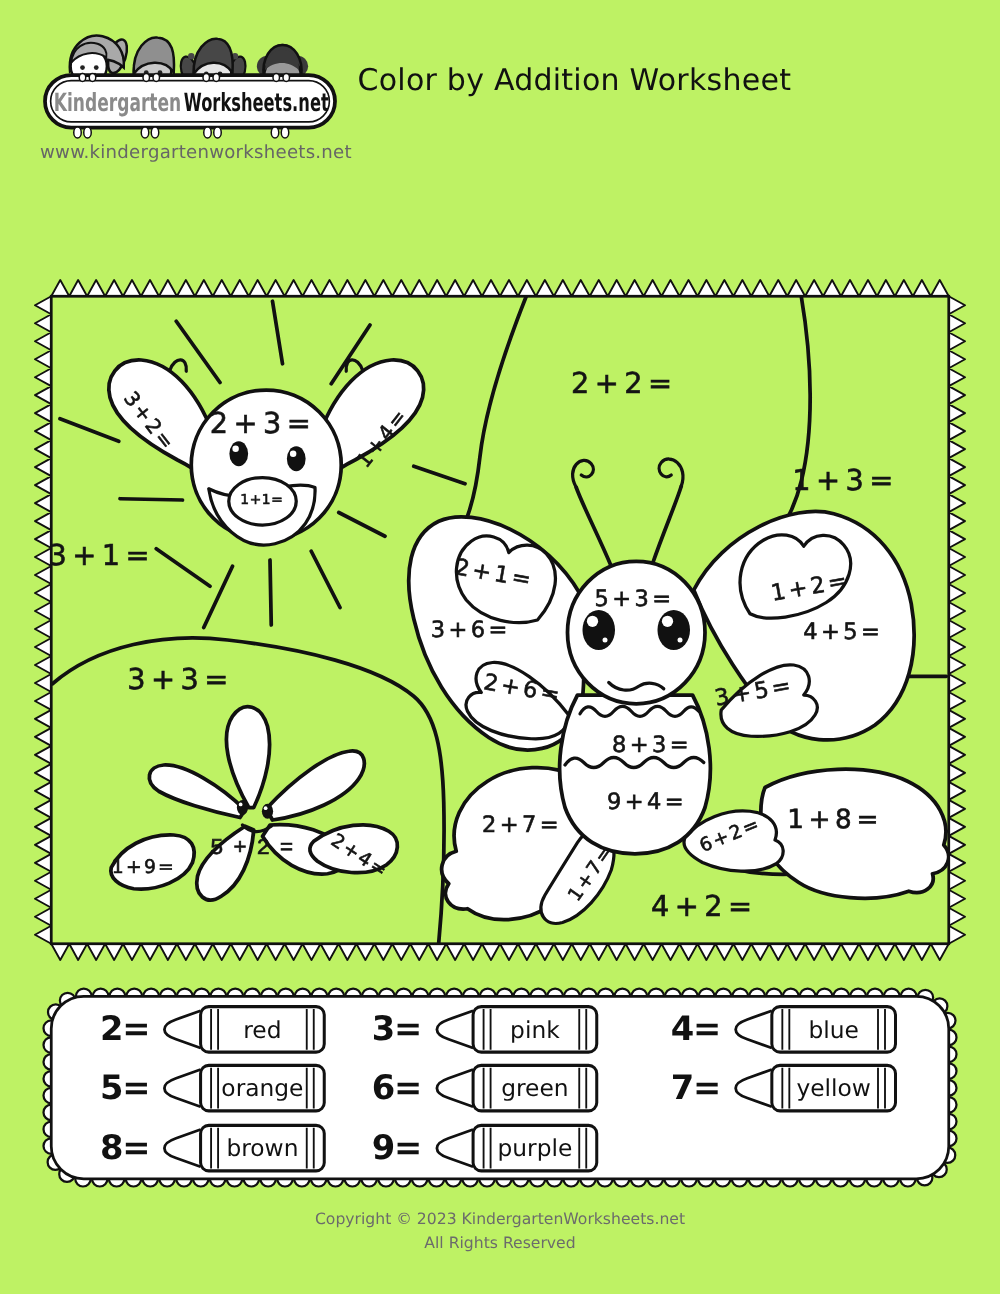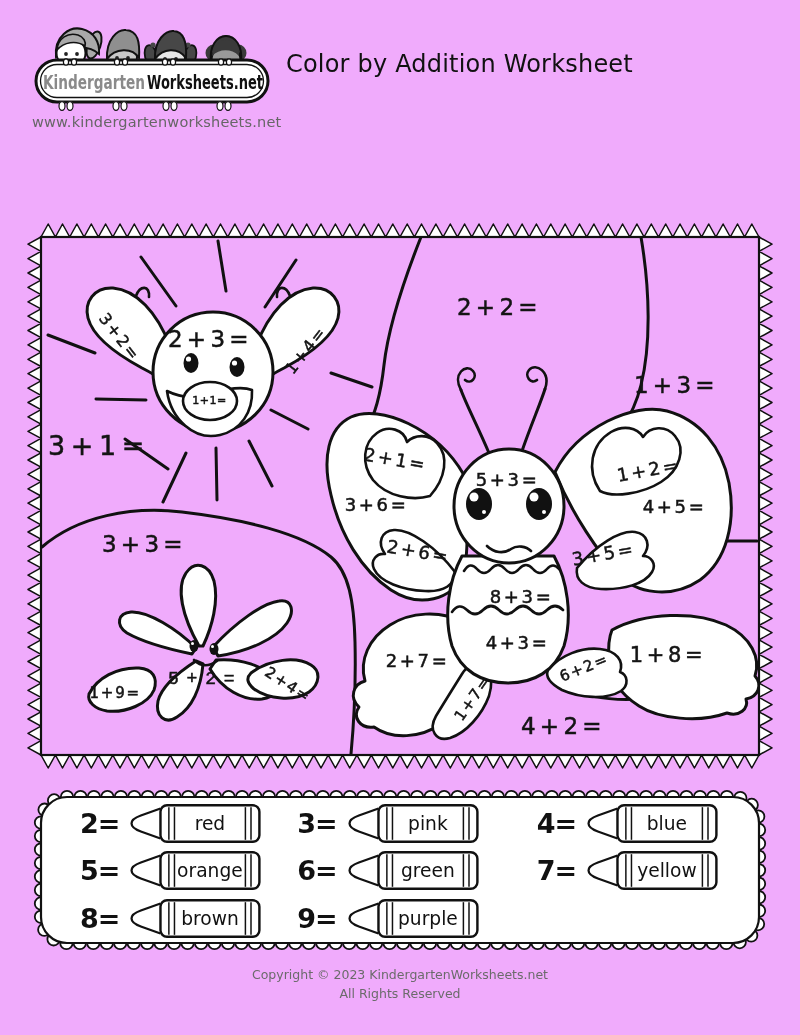--- a/index.html
+++ b/index.html
@@ -1,16 +1,16 @@
 <!DOCTYPE html>
 <html><head>
 <meta charset="utf-8">
 <style>
   html,body{margin:0;padding:0;background:#fff;}
-  .page{position:relative;width:800px;height:1035px;background:#f0abfc;overflow:hidden;
+  .page{position:relative;width:800px;height:1035px;background:#bef264;overflow:hidden;
         font-family:"DejaVu Sans",sans-serif;color:#111;}
   svg{display:block;}
   
   #logo{position:absolute;left:26px;top:12px;}
   #site-url{position:absolute;left:32px;top:114px;font-size:14.5px;color:#666;letter-spacing:.2px;}
   #title{position:absolute;left:286px;top:50px;font-size:24px;letter-spacing:.2px;color:#111;}
   #name-row{position:absolute;left:396px;top:150px;white-space:nowrap;}
   #name-row .nlabel{font-size:30px;}
   #name-row .nline{display:inline-block;width:243px;height:32px;border-bottom:2.2px solid #111;}
   
@@ -180,32 +180,32 @@
     <g>
       <path id="zigzag" fill="#fff" stroke="#111" stroke-width="1.5" stroke-linejoin="round" d="M41.0,237L48.2,224L55.4,237M41.0,755L48.2,768L55.4,755M55.4,237L62.5,224L69.7,237M55.4,755L62.5,768L69.7,755M69.7,237L76.9,224L84.1,237M69.7,755L76.9,768L84.1,755M84.1,237L91.3,224L98.4,237M84.1,755L91.3,768L98.4,755M98.4,237L105.6,224L112.8,237M98.4,755L105.6,768L112.8,755M112.8,237L120.0,224L127.2,237M112.8,755L120.0,768L127.2,755M127.2,237L134.3,224L141.5,237M127.2,755L134.3,768L141.5,755M141.5,237L148.7,224L155.9,237M141.5,755L148.7,768L155.9,755M155.9,237L163.1,224L170.2,237M155.9,755L163.1,768L170.2,755M170.2,237L177.4,224L184.6,237M170.2,755L177.4,768L184.6,755M184.6,237L191.8,224L199.0,237M184.6,755L191.8,768L199.0,755M199.0,237L206.1,224L213.3,237M199.0,755L206.1,768L213.3,755M213.3,237L220.5,224L227.7,237M213.3,755L220.5,768L227.7,755M227.7,237L234.9,224L242.0,237M227.7,755L234.9,768L242.0,755M242.0,237L249.2,224L256.4,237M242.0,755L249.2,768L256.4,755M256.4,237L263.6,224L270.8,237M256.4,755L263.6,768L270.8,755M270.8,237L277.9,224L285.1,237M270.8,755L277.9,768L285.1,755M285.1,237L292.3,224L299.5,237M285.1,755L292.3,768L299.5,755M299.5,237L306.7,224L313.8,237M299.5,755L306.7,768L313.8,755M313.8,237L321.0,224L328.2,237M313.8,755L321.0,768L328.2,755M328.2,237L335.4,224L342.6,237M328.2,755L335.4,768L342.6,755M342.6,237L349.7,224L356.9,237M342.6,755L349.7,768L356.9,755M356.9,237L364.1,224L371.3,237M356.9,755L364.1,768L371.3,755M371.3,237L378.5,224L385.6,237M371.3,755L378.5,768L385.6,755M385.6,237L392.8,224L400.0,237M385.6,755L392.8,768L400.0,755M400.0,237L407.2,224L414.4,237M400.0,755L407.2,768L414.4,755M414.4,237L421.5,224L428.7,237M414.4,755L421.5,768L428.7,755M428.7,237L435.9,224L443.1,237M428.7,755L435.9,768L443.1,755M443.1,237L450.3,224L457.4,237M443.1,755L450.3,768L457.4,755M457.4,237L464.6,224L471.8,237M457.4,755L464.6,768L471.8,755M471.8,237L479.0,224L486.2,237M471.8,755L479.0,768L486.2,755M486.2,237L493.3,224L500.5,237M486.2,755L493.3,768L500.5,755M500.5,237L507.7,224L514.9,237M500.5,755L507.7,768L514.9,755M514.9,237L522.1,224L529.2,237M514.9,755L522.1,768L529.2,755M529.2,237L536.4,224L543.6,237M529.2,755L536.4,768L543.6,755M543.6,237L550.8,224L558.0,237M543.6,755L550.8,768L558.0,755M558.0,237L565.1,224L572.3,237M558.0,755L565.1,768L572.3,755M572.3,237L579.5,224L586.7,237M572.3,755L579.5,768L586.7,755M586.7,237L593.9,224L601.0,237M586.7,755L593.9,768L601.0,755M601.0,237L608.2,224L615.4,237M601.0,755L608.2,768L615.4,755M615.4,237L622.6,224L629.8,237M615.4,755L622.6,768L629.8,755M629.8,237L636.9,224L644.1,237M629.8,755L636.9,768L644.1,755M644.1,237L651.3,224L658.5,237M644.1,755L651.3,768L658.5,755M658.5,237L665.7,224L672.8,237M658.5,755L665.7,768L672.8,755M672.8,237L680.0,224L687.2,237M672.8,755L680.0,768L687.2,755M687.2,237L694.4,224L701.6,237M687.2,755L694.4,768L701.6,755M701.6,237L708.7,224L715.9,237M701.6,755L708.7,768L715.9,755M715.9,237L723.1,224L730.3,237M715.9,755L723.1,768L730.3,755M730.3,237L737.5,224L744.6,237M730.3,755L737.5,768L744.6,755M744.6,237L751.8,224L759.0,237M744.6,755L751.8,768L759.0,755M41,237.0L28,244.2L41,251.4M759,237.0L772,244.2L759,251.4M41,251.4L28,258.6L41,265.8M759,251.4L772,258.6L759,265.8M41,265.8L28,273.0L41,280.2M759,265.8L772,273.0L759,280.2M41,280.2L28,287.4L41,294.6M759,280.2L772,287.4L759,294.6M41,294.6L28,301.8L41,308.9M759,294.6L772,301.8L759,308.9M41,308.9L28,316.1L41,323.3M759,308.9L772,316.1L759,323.3M41,323.3L28,330.5L41,337.7M759,323.3L772,330.5L759,337.7M41,337.7L28,344.9L41,352.1M759,337.7L772,344.9L759,352.1M41,352.1L28,359.3L41,366.5M759,352.1L772,359.3L759,366.5M41,366.5L28,373.7L41,380.9M759,366.5L772,373.7L759,380.9M41,380.9L28,388.1L41,395.3M759,380.9L772,388.1L759,395.3M41,395.3L28,402.5L41,409.7M759,395.3L772,402.5L759,409.7M41,409.7L28,416.9L41,424.1M759,409.7L772,416.9L759,424.1M41,424.1L28,431.3L41,438.4M759,424.1L772,431.3L759,438.4M41,438.4L28,445.6L41,452.8M759,438.4L772,445.6L759,452.8M41,452.8L28,460.0L41,467.2M759,452.8L772,460.0L759,467.2M41,467.2L28,474.4L41,481.6M759,467.2L772,474.4L759,481.6M41,481.6L28,488.8L41,496.0M759,481.6L772,488.8L759,496.0M41,496.0L28,503.2L41,510.4M759,496.0L772,503.2L759,510.4M41,510.4L28,517.6L41,524.8M759,510.4L772,517.6L759,524.8M41,524.8L28,532.0L41,539.2M759,524.8L772,532.0L759,539.2M41,539.2L28,546.4L41,553.6M759,539.2L772,546.4L759,553.6M41,553.6L28,560.8L41,567.9M759,553.6L772,560.8L759,567.9M41,567.9L28,575.1L41,582.3M759,567.9L772,575.1L759,582.3M41,582.3L28,589.5L41,596.7M759,582.3L772,589.5L759,596.7M41,596.7L28,603.9L41,611.1M759,596.7L772,603.9L759,611.1M41,611.1L28,618.3L41,625.5M759,611.1L772,618.3L759,625.5M41,625.5L28,632.7L41,639.9M759,625.5L772,632.7L759,639.9M41,639.9L28,647.1L41,654.3M759,639.9L772,647.1L759,654.3M41,654.3L28,661.5L41,668.7M759,654.3L772,661.5L759,668.7M41,668.7L28,675.9L41,683.1M759,668.7L772,675.9L759,683.1M41,683.1L28,690.3L41,697.4M759,683.1L772,690.3L759,697.4M41,697.4L28,704.6L41,711.8M759,697.4L772,704.6L759,711.8M41,711.8L28,719.0L41,726.2M759,711.8L772,719.0L759,726.2M41,726.2L28,733.4L41,740.6M759,726.2L772,733.4L759,740.6M41,740.6L28,747.8L41,755.0M759,740.6L772,747.8L759,755.0"></path>
       <rect x="41" y="237" width="718" height="518" fill="none" stroke="#111" stroke-width="2.2"></rect>
     </g>
   </svg>
   <div id="labels">
       <div class="prob" style="left: 184px; top: 121px; font-size: 23px; transform: translate(-50%, -50%) rotate(0deg);">2 + 3 =</div>
       <div class="prob" style="left: 185px; top: 182px; font-size: 11px; transform: translate(-50%, -50%) rotate(0deg);">1 + 1 =</div>
       <div class="prob" style="left: 95px; top: 118px; font-size: 16px; transform: translate(-50%, -50%) rotate(52deg);">3 + 2 =</div>
       <div class="prob" style="left: 281px; top: 133px; font-size: 16px; transform: translate(-50%, -50%) rotate(-52deg);">1 + 4 =</div>
-      <div class="prob" style="left: 72px; top: 227px; font-size: 27px; transform: translate(-50%, -50%) rotate(0deg); text-align: center;">3 + 1 =</div>
+      <div class="prob" style="left: 55px; top: 227px; font-size: 23px; transform: translate(-50%, -50%) rotate(0deg); text-align: center;">3 + 1 =</div>
       <div class="prob" style="left: 473px; top: 89px; font-size: 23px; transform: translate(-50%, -50%) rotate(0deg);">2 + 2 =</div>
       <div class="prob" style="left: 650px; top: 167px; font-size: 23px; transform: translate(-50%, -50%) rotate(0deg);">1 + 3 =</div>
       <div class="prob" style="left: 370px; top: 241px; font-size: 18px; transform: translate(-50%, -50%) rotate(10deg);">2 + 1 =</div>
       <div class="prob" style="left: 351px; top: 286px; font-size: 18px; transform: translate(-50%, -50%) rotate(0deg);">3 + 6 =</div>
       <div class="prob" style="left: 393px; top: 333px; font-size: 18px; transform: translate(-50%, -50%) rotate(10deg);">2 + 6 =</div>
       <div class="prob" style="left: 482px; top: 261px; font-size: 18px; transform: translate(-50%, -50%) rotate(0deg);">5 + 3 =</div>
       <div class="prob" style="left: 623px; top: 252px; font-size: 18px; transform: translate(-50%, -50%) rotate(-10deg);">1 + 2 =</div>
       <div class="prob" style="left: 649px; top: 288px; font-size: 18px; transform: translate(-50%, -50%) rotate(0deg);">4 + 5 =</div>
       <div class="prob" style="left: 578px; top: 336px; font-size: 18px; transform: translate(-50%, -50%) rotate(-10deg);">3 + 5 =</div>
       <div class="prob" style="left: 496px; top: 378px; font-size: 18px; transform: translate(-50%, -50%) rotate(0deg);">8 + 3 =</div>
-      <div class="prob" style="left: 492px; top: 424px; font-size: 18px; transform: translate(-50%, -50%) rotate(0deg);">4 + 3 =</div>
+      <div class="prob" style="left: 492px; top: 424px; font-size: 18px; transform: translate(-50%, -50%) rotate(0deg);">9 + 4 =</div>
       <div class="prob" style="left: 392px; top: 442px; font-size: 18px; transform: translate(-50%, -50%) rotate(0deg); text-align: center;">2 + 7 =</div>
       <div class="prob" style="left: 448px; top: 481px; font-size: 15px; transform: translate(-50%, -50%) rotate(-55deg);">1 + 7 =</div>
       <div class="prob" style="left: 559px; top: 450px; font-size: 15px; transform: translate(-50%, -50%) rotate(-22deg);">6 + 2 =</div>
       <div class="prob" style="left: 642px; top: 437px; font-size: 21px; transform: translate(-50%, -50%) rotate(0deg);">1 + 8 =</div>
       <div class="prob" style="left: 537px; top: 508px; font-size: 23px; transform: translate(-50%, -50%) rotate(0deg);">4 + 2 =</div>
       <div class="prob" style="left: 118px; top: 326px; font-size: 23px; transform: translate(-50%, -50%) rotate(0deg);">3 + 3 =</div>
       <div class="prob" style="left: 177px; top: 461px; font-size: 18px; transform: translate(-50%, -50%) rotate(0deg); font-family: Liberation Mono, monospace;">5 + 2 =</div>
       <div class="prob" style="left: 90px; top: 475px; font-size: 15px; transform: translate(-50%, -50%) rotate(0deg);">1 + 9 =</div>
       <div class="prob" style="left: 263px; top: 466px; font-size: 15px; transform: translate(-50%, -50%) rotate(33deg);">2 + 4 =</div>
     </div>

